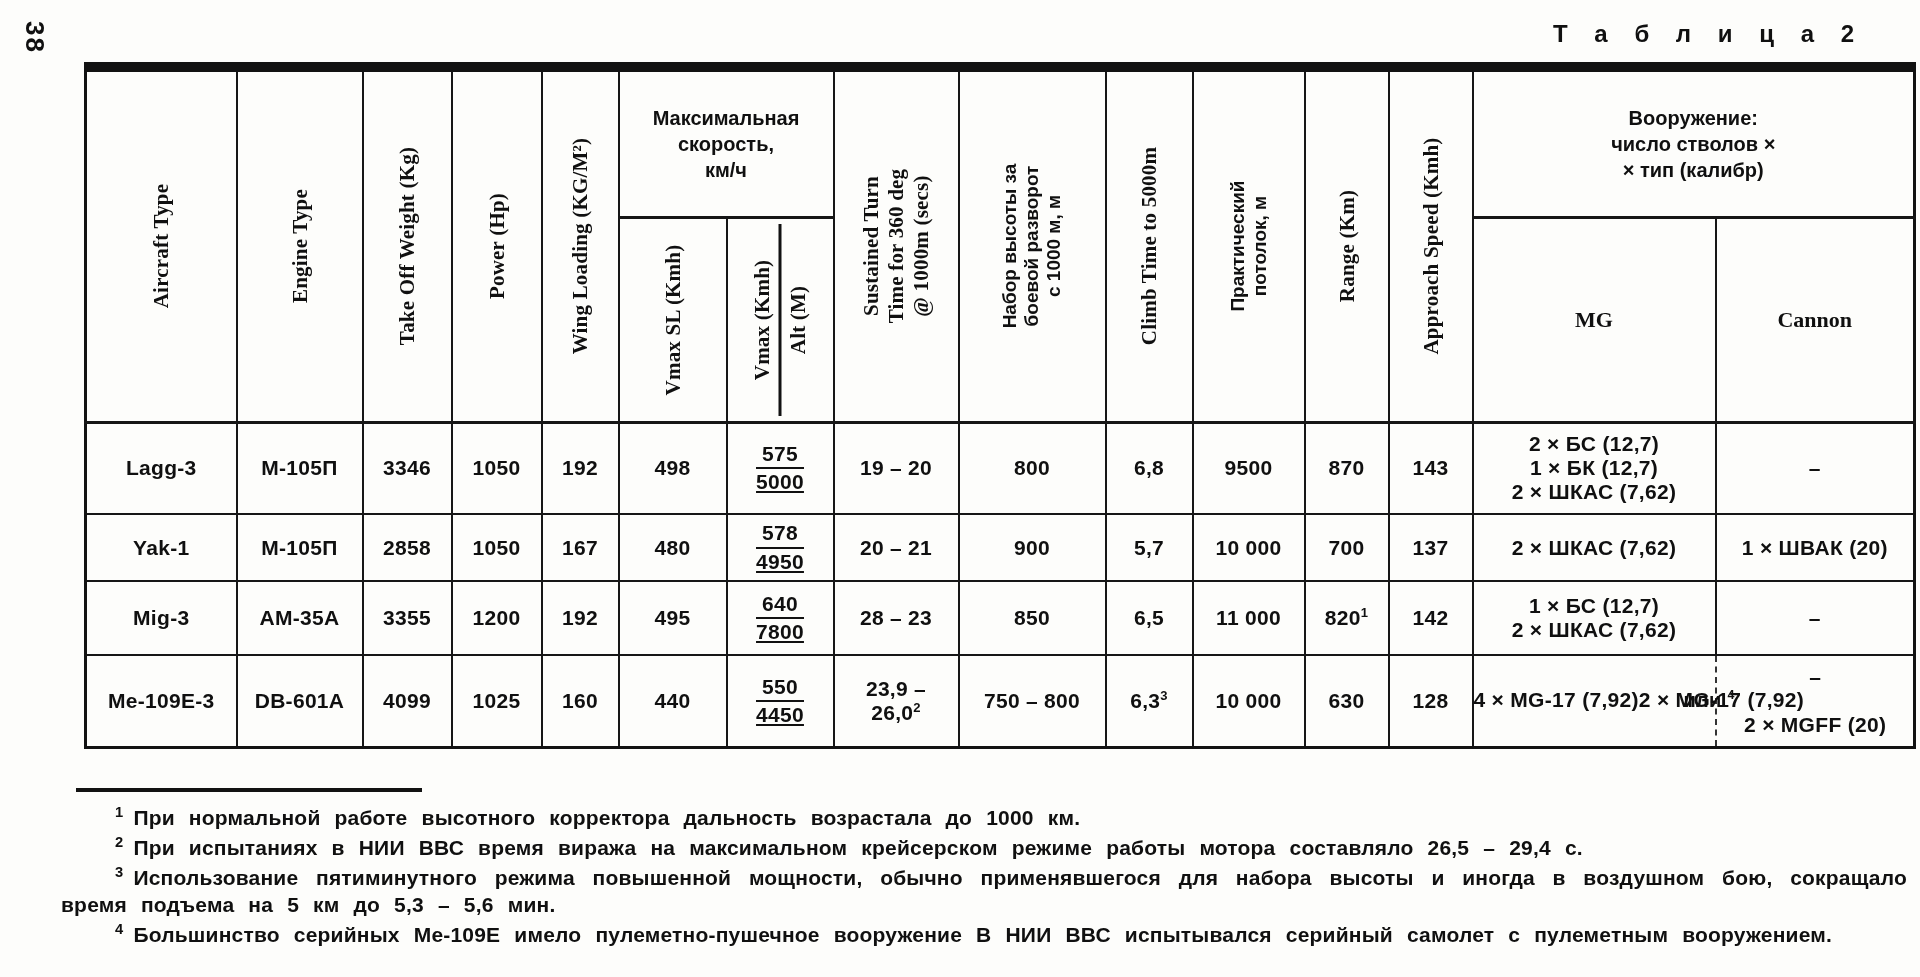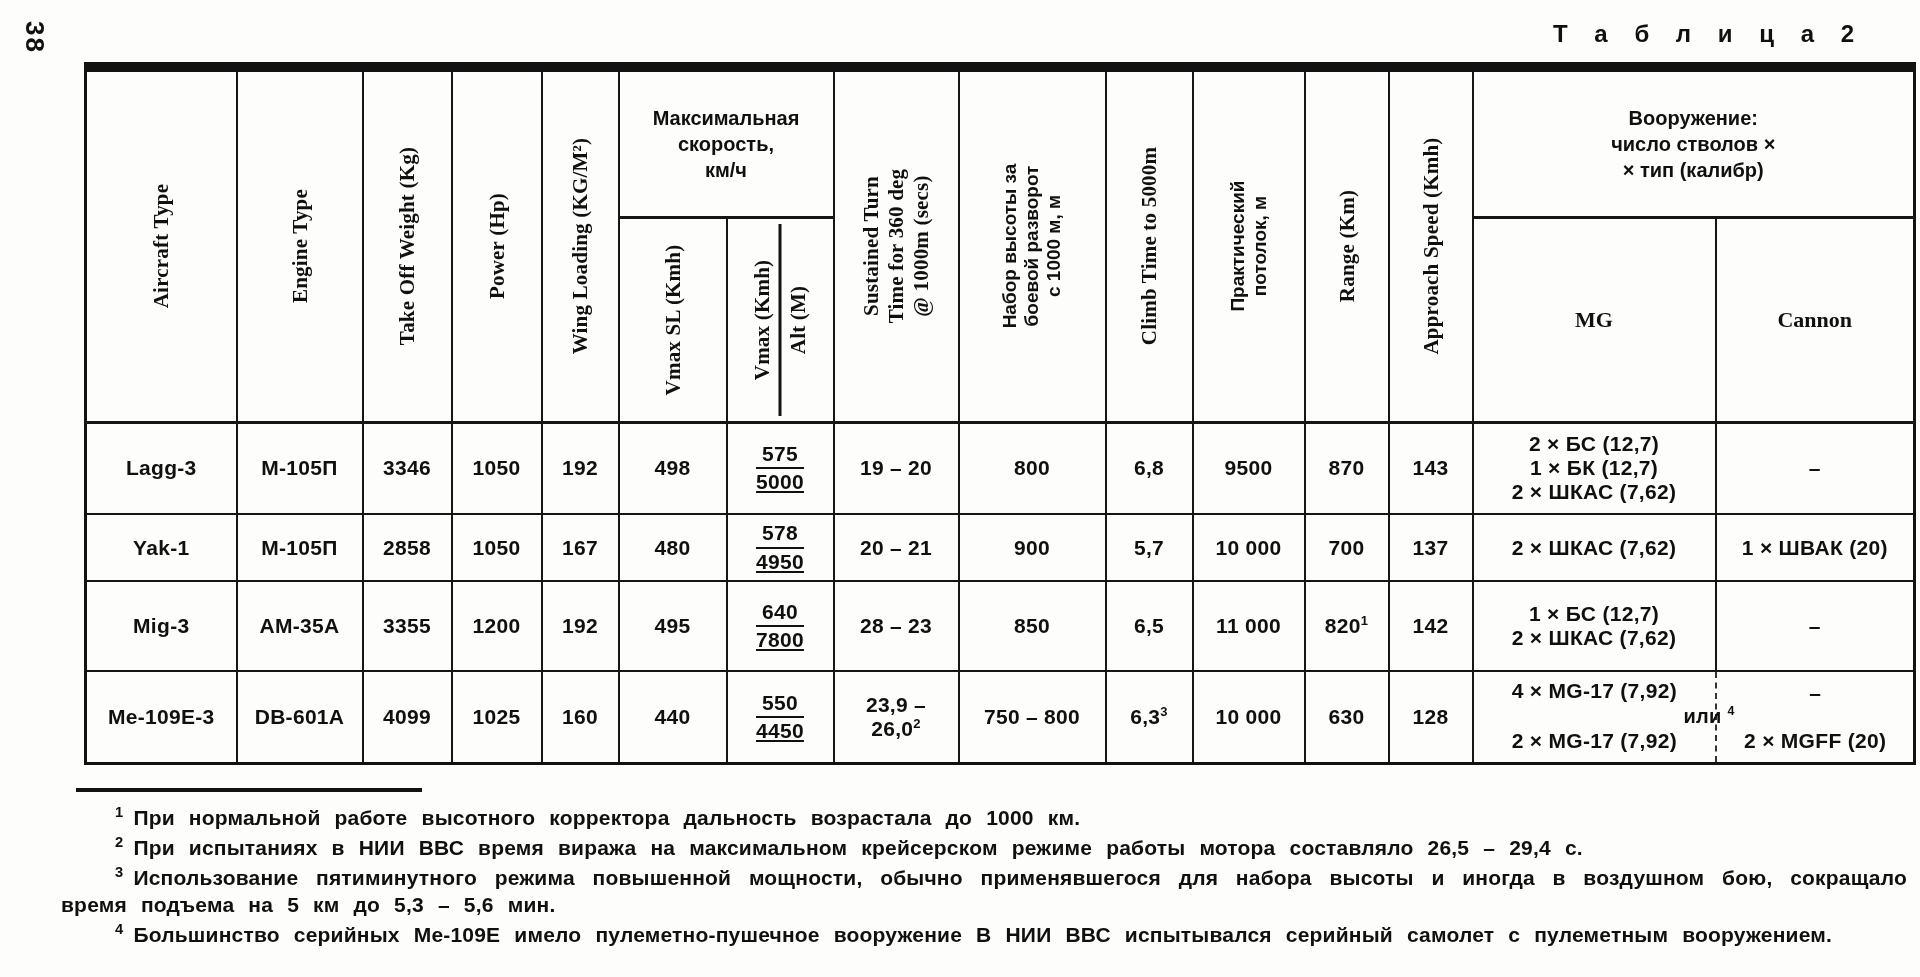--- a/index.html
+++ b/index.html
@@ -12,21 +12,21 @@
 
   
   .spec-table{position:absolute;left:84px;top:62px;border-collapse:collapse;table-layout:fixed;width:1830px;
               border:3px solid #121212;border-top:10px solid #121212;}
   .spec-table th,.spec-table td{border:2px solid #161616;padding:0;}
   .spec-table thead th{border-bottom-width:3px;font-weight:700;}
   .spec-table thead tr:first-child{height:150px;}
   .spec-table thead tr:last-child{height:205px;}
   .spec-table tbody tr:nth-child(1){height:92px;}
   .spec-table tbody tr:nth-child(2){height:67px;}
-  .spec-table tbody tr:nth-child(3){height:90px;}
+  .spec-table tbody tr:nth-child(3){height:74px;}
   .spec-table tbody tr:nth-child(4){height:92px;}
 
   
   .vcell{position:relative;}
   .vtext{position:absolute;top:50%;left:50%;transform:translate(-50%,-50%) rotate(-90deg);
          text-align:center;white-space:pre-line;line-height:1.12;}
   .h-full{width:330px;}
   .h-sub{width:192px;}
   .eng{font:700 21px "Liberation Serif",serif;letter-spacing:.2px;}
   .rus{font:700 19px "Liberation Sans",sans-serif;}
@@ -45,21 +45,21 @@
   .spec-table tbody tr:last-child .c-aircraft{font:700 21px "Liberation Sans",sans-serif;}
   .c-arm{font:700 20px/26px "Liberation Sans",sans-serif;}
   .spec-table sup{font-size:62%;vertical-align:super;line-height:0;}
 
   .frac{display:inline-block;line-height:1.15;vertical-align:middle;}
   .frac-n{display:block;border-bottom:2px solid #121212;padding:0 6px 1px;}
   .frac-d{display:block;padding-top:1px;text-decoration:underline;}
 
   
   .c-arm-combined{position:relative;}
-  .mg-half{position:absolute;left:0;top:0;bottom:0;width:55%;display:flex;flex-direction:column;
+  .mg-half{position:absolute;left:0;top:0;bottom:0;width:55%;display:flex;flex-direction:row;
            justify-content:space-between;align-items:center;padding:7px 0 9px;}
   .cannon-half{position:absolute;left:55%;right:0;top:0;bottom:0;border-left:2px dashed #333;
            display:flex;flex-direction:column;justify-content:space-between;align-items:center;padding:9px 0 9px;}
   .or-label{position:absolute;left:55%;top:50%;transform:translate(-62%,-54%);
             font:700 20px "Liberation Sans",sans-serif;text-align:center;}
 
   
   .fn-rule{position:absolute;left:76px;top:788px;width:346px;height:4px;background:#121212;}
   .footnotes{position:absolute;left:58px;top:801px;width:1852px;}
   .footnote{margin:3px;font:700 21px/27px "Liberation Sans",sans-serif;text-align:justify;

